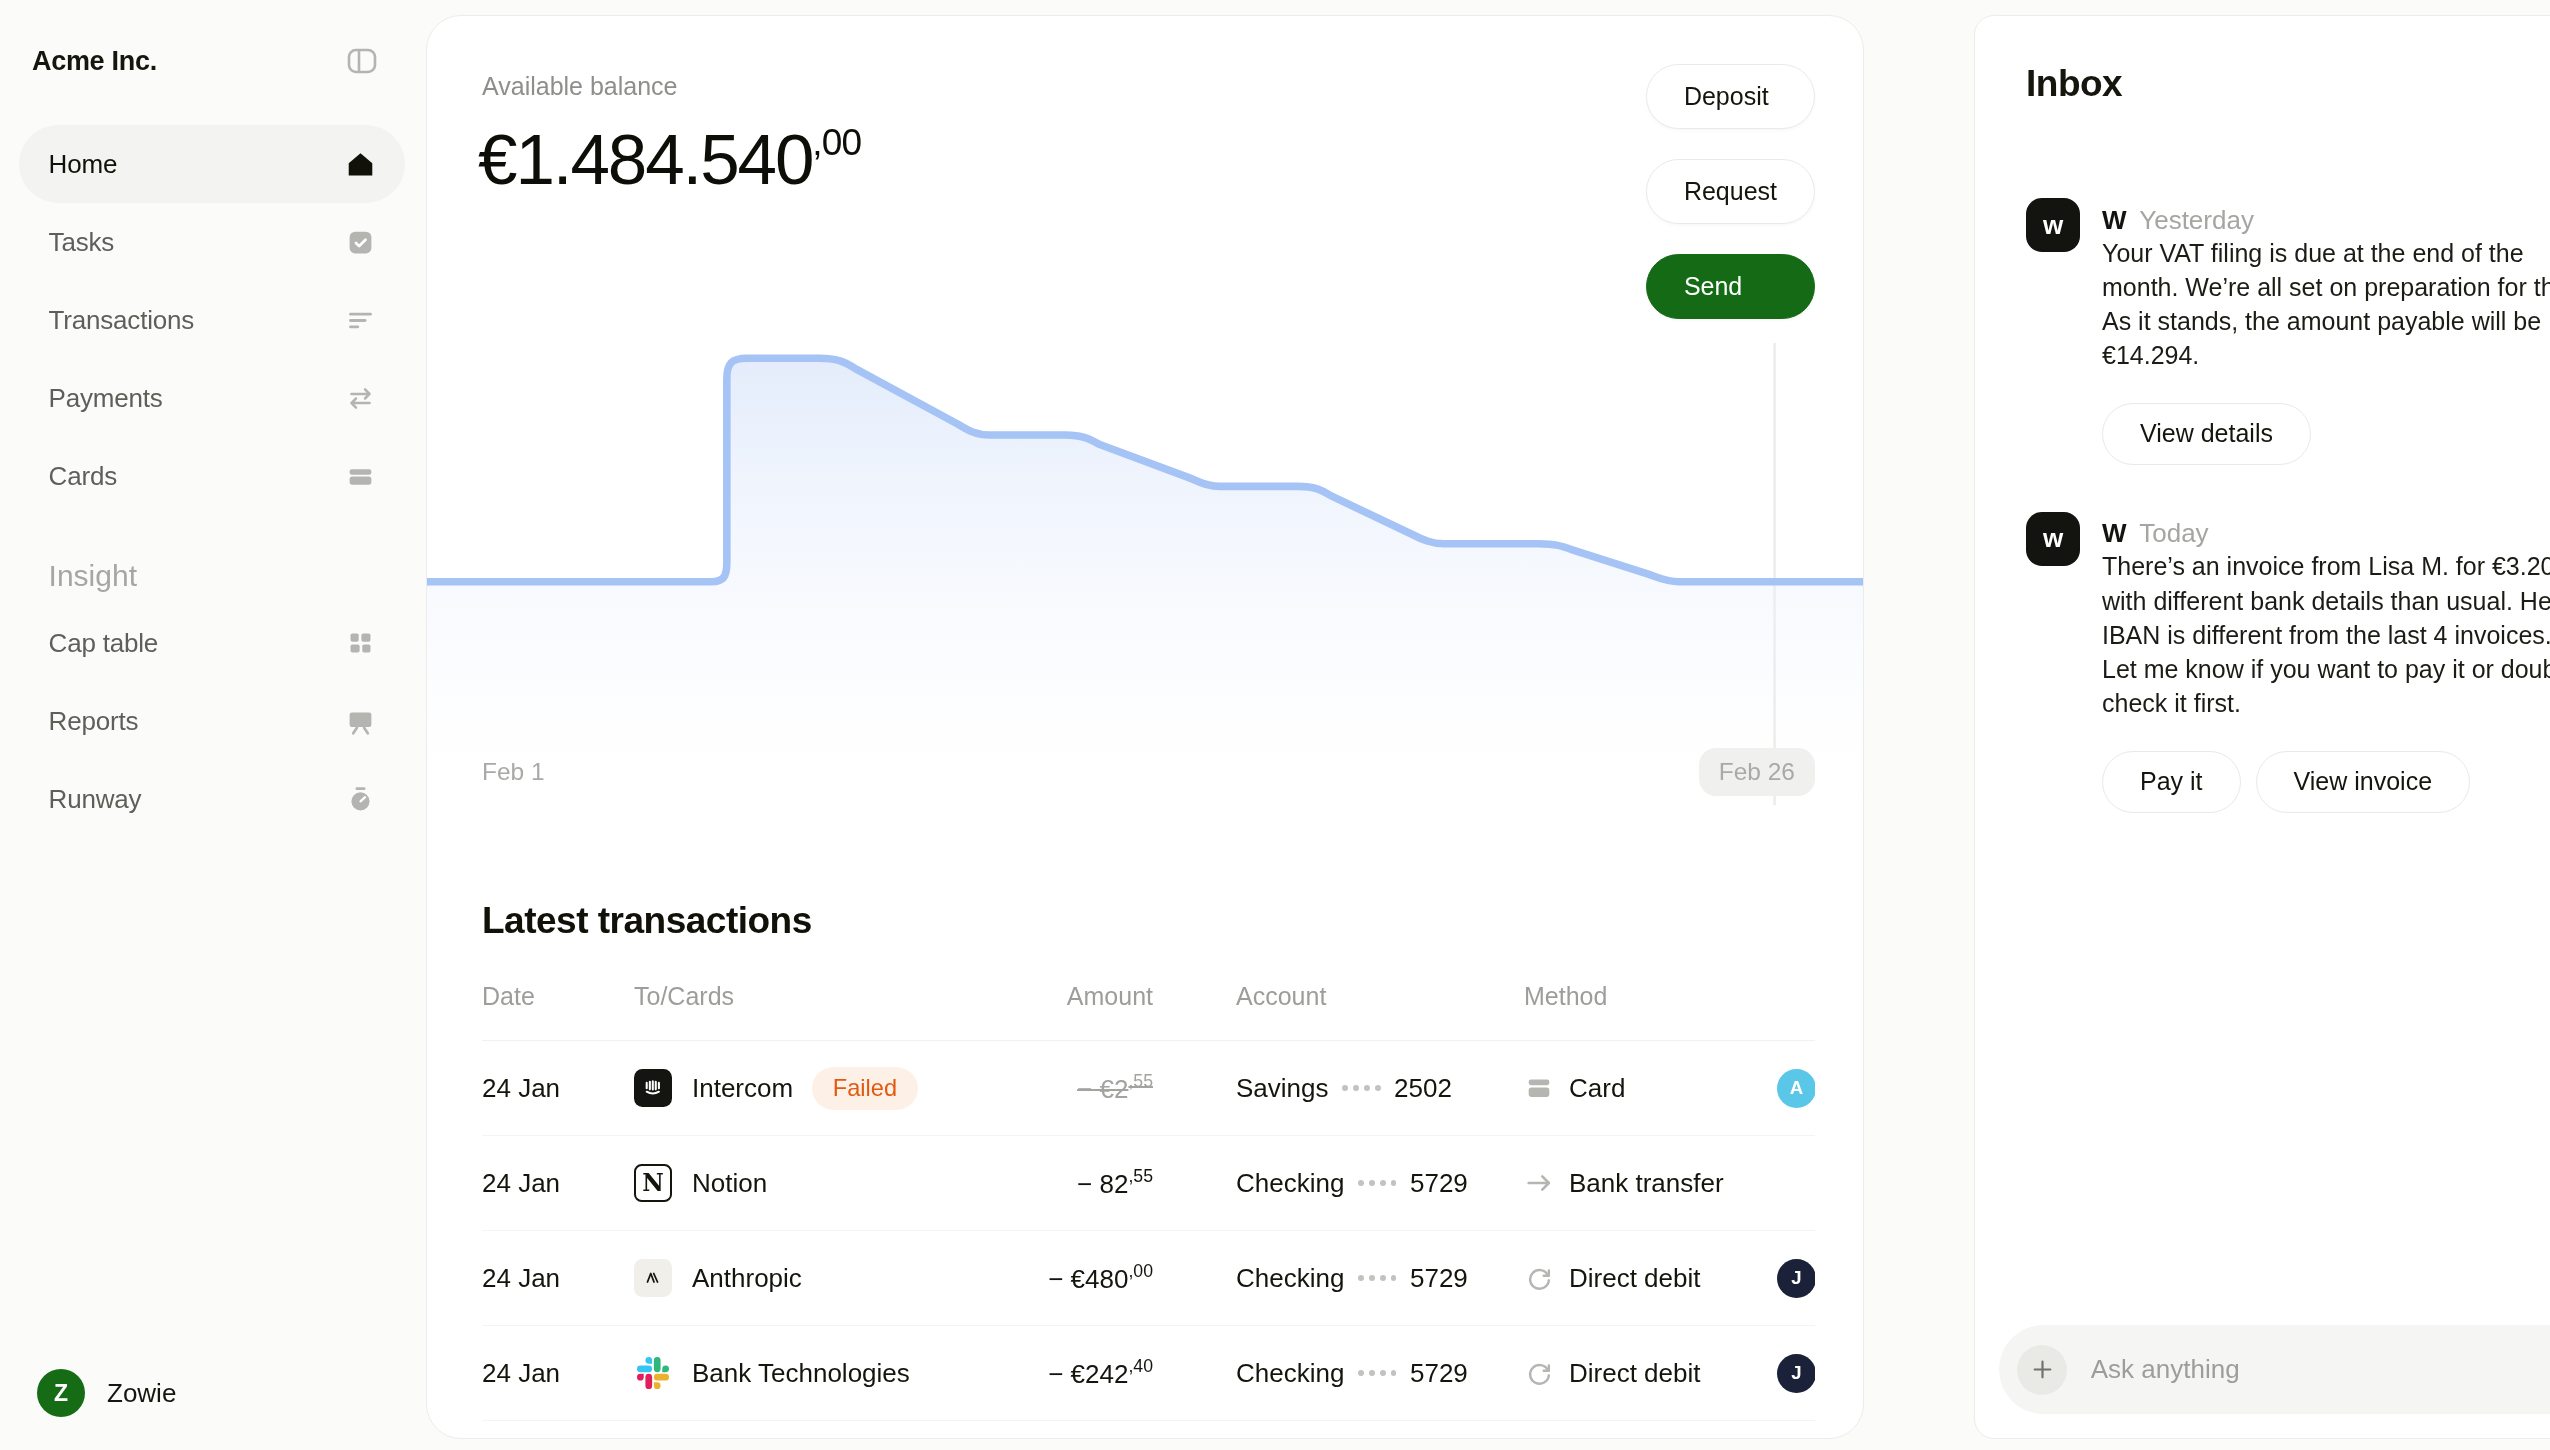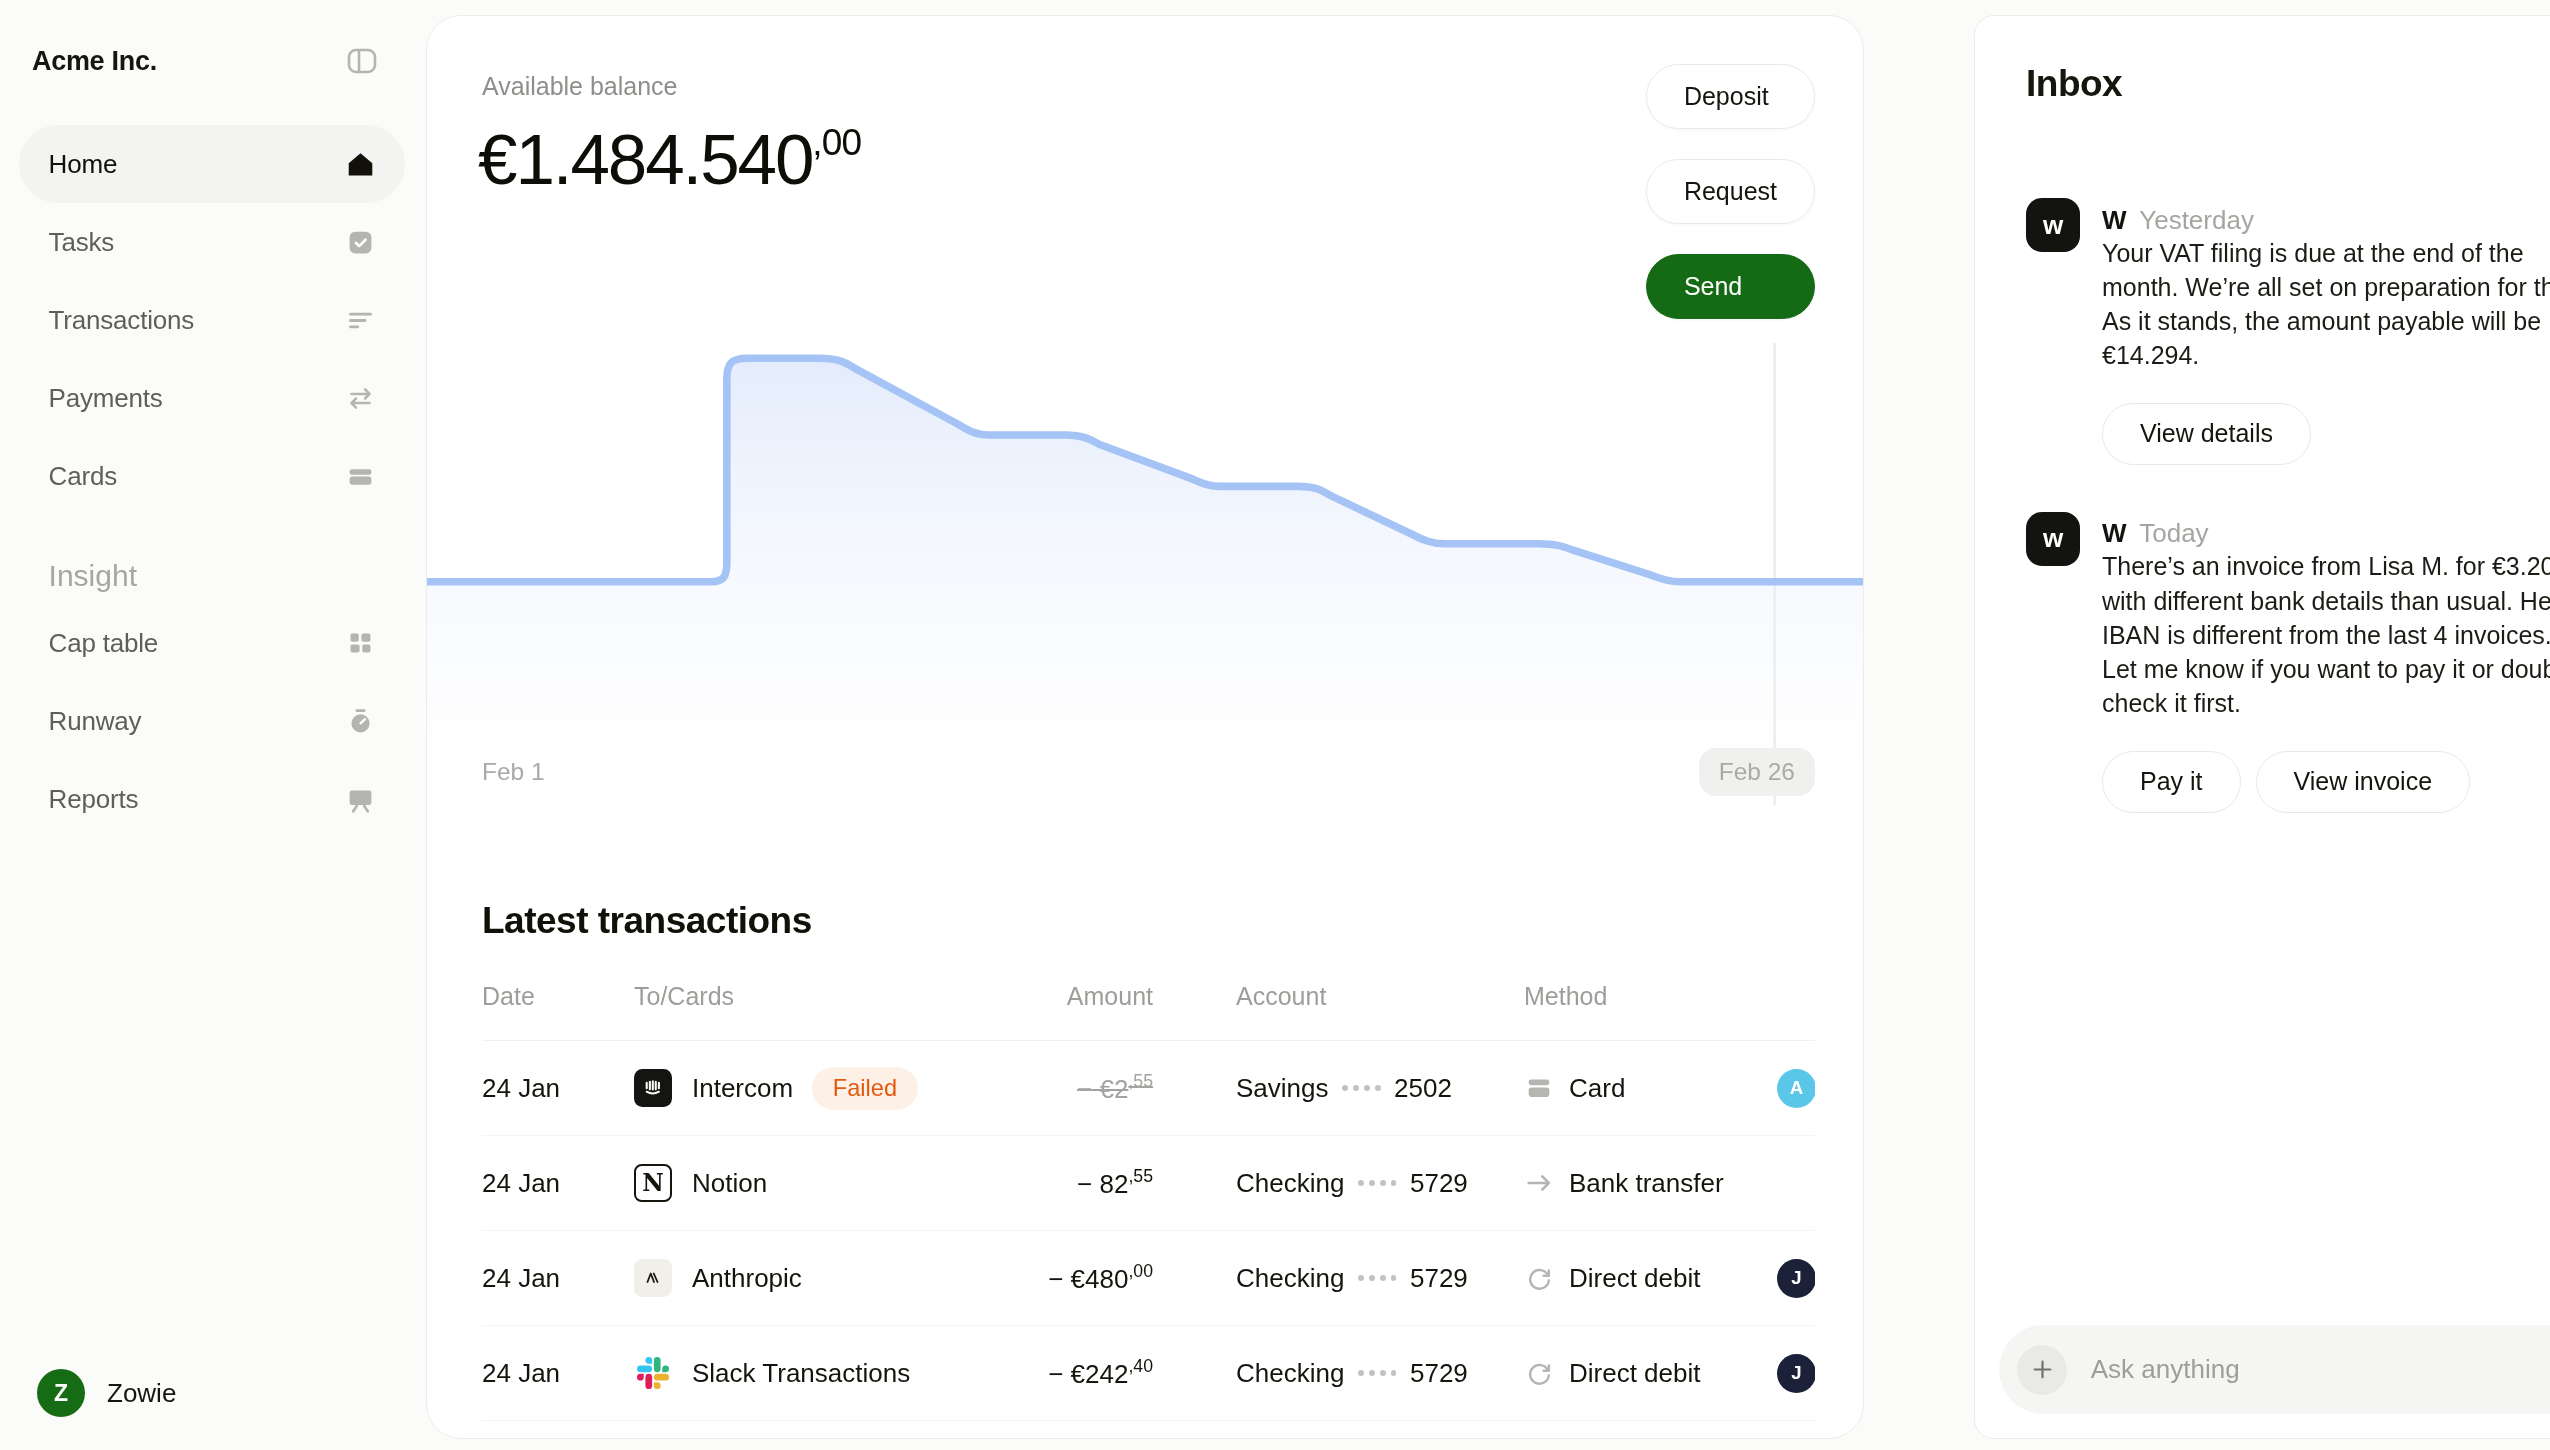--- a/index.html
+++ b/index.html
@@ -163,35 +163,35 @@
       <span>
         <svg width="29" height="29" viewBox="0 0 32 32" fill="#b4b4b1">
             <rect x="5" y="5" width="9" height="9" rx="2"></rect>
             <rect x="17" y="5" width="10" height="9" rx="2"></rect>
             <rect x="5" y="17" width="10" height="9" rx="2"></rect>
             <rect x="18" y="17" width="9" height="9" rx="2"></rect>
           </svg>
       </span>
     </div>
     <div class="nav-item">
+      <span class="label">Reports</span>
+      <span>
+        <svg width="29" height="29" viewBox="0 0 32 32">
+            <rect x="4" y="6" width="24" height="16" rx="2.5" fill="#b4b4b1"></rect>
+            <path d="M12 23 l-4 6 M20 23 l4 6" stroke="#b4b4b1" stroke-width="3" stroke-linecap="round"></path>
+          </svg>
+      </span>
+    </div>
+    <div class="nav-item">
       <span class="label">Runway</span>
       <span>
         <svg width="29" height="29" viewBox="0 0 32 32">
             <line x1="12" y1="4" x2="20" y2="4" stroke="#b4b4b1" stroke-width="3" stroke-linecap="round"></line>
             <circle cx="16" cy="18" r="10" fill="#b4b4b1"></circle>
             <path d="M16 18 L21 13.5" stroke="#fff" stroke-width="2.6" stroke-linecap="round"></path>
-          </svg>
-      </span>
-    </div>
-    <div class="nav-item">
-      <span class="label">Reports</span>
-      <span>
-        <svg width="29" height="29" viewBox="0 0 32 32">
-            <rect x="4" y="6" width="24" height="16" rx="2.5" fill="#b4b4b1"></rect>
-            <path d="M12 23 l-4 6 M20 23 l4 6" stroke="#b4b4b1" stroke-width="3" stroke-linecap="round"></path>
           </svg>
       </span>
     </div>
   </div>
 
   <div class="user-chip">
     <div class="user-avatar">Z</div>
     <div class="user-name">Zowie</div>
   </div>
 </div>
@@ -346,21 +346,21 @@
       <div class="td">24 Jan</div>
       <div class="td">
         <span class="logo">
           <svg width="32" height="32" viewBox="0 0 24 24">
             <path fill="#e01e5a" d="M5.04 15.17a2.53 2.53 0 0 1-2.52 2.52A2.53 2.53 0 0 1 0 15.17a2.53 2.53 0 0 1 2.52-2.52h2.52v2.52zM6.31 15.17a2.53 2.53 0 0 1 2.52-2.52 2.53 2.53 0 0 1 2.52 2.52v6.31A2.53 2.53 0 0 1 8.83 24a2.53 2.53 0 0 1-2.52-2.52v-6.31z"></path>
             <path fill="#36c5f0" d="M8.83 5.04a2.53 2.53 0 0 1-2.52-2.52A2.53 2.53 0 0 1 8.83 0a2.53 2.53 0 0 1 2.52 2.52v2.52H8.83zM8.83 6.31a2.53 2.53 0 0 1 2.52 2.52 2.53 2.53 0 0 1-2.52 2.52H2.52A2.53 2.53 0 0 1 0 8.83a2.53 2.53 0 0 1 2.52-2.52h6.31z"></path>
             <path fill="#2eb67d" d="M18.96 8.83a2.53 2.53 0 0 1 2.52-2.52A2.53 2.53 0 0 1 24 8.83a2.53 2.53 0 0 1-2.52 2.52h-2.52V8.83zM17.69 8.83a2.53 2.53 0 0 1-2.52 2.52 2.53 2.53 0 0 1-2.52-2.52V2.52A2.53 2.53 0 0 1 15.17 0a2.53 2.53 0 0 1 2.52 2.52v6.31z"></path>
             <path fill="#ecb22e" d="M15.17 18.96a2.53 2.53 0 0 1 2.52 2.52A2.53 2.53 0 0 1 15.17 24a2.53 2.53 0 0 1-2.52-2.52v-2.52h2.52zM15.17 17.69a2.53 2.53 0 0 1-2.52-2.52 2.53 2.53 0 0 1 2.52-2.52h6.31A2.53 2.53 0 0 1 24 15.17a2.53 2.53 0 0 1-2.52 2.52h-6.31z"></path>
           </svg>
         </span>
-        <span>Slack Transactions</span>
+        <span>Bank Technologies</span>
       </div>
       <div class="td right amount"><span>− €242</span><span class="dec">,40</span></div>
       <div></div>
       <div class="td">
           <span>Checking</span>
           <span class="dots">
             <i></i>
             <i></i>
             <i></i>
             <i></i>

